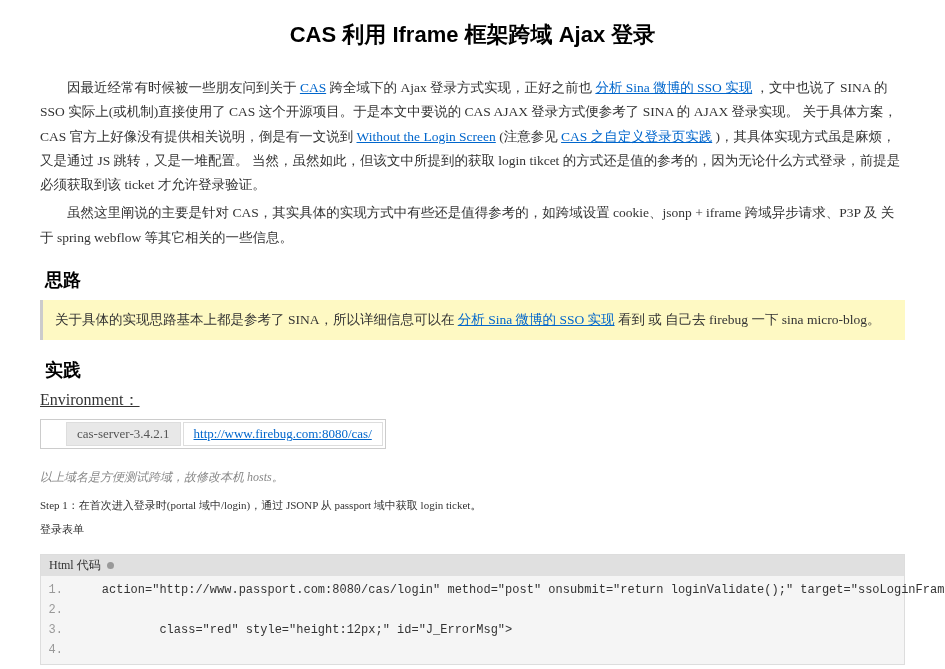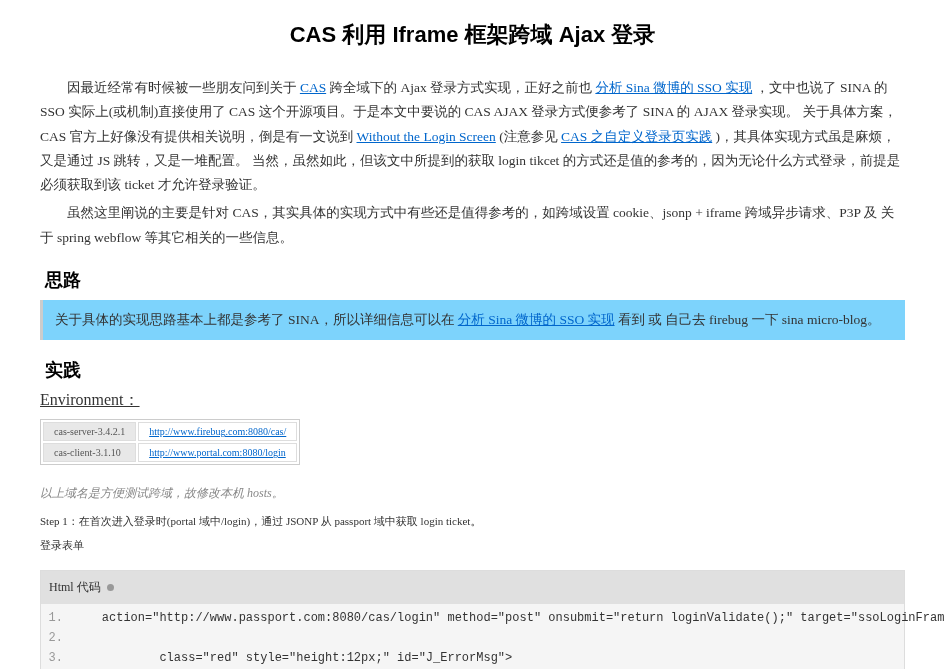--- a/index.html
+++ b/index.html
@@ -36,33 +36,34 @@
       text-decoration: underline;
     }
     h2 {
       font-size: 18px;
       font-weight: bold;
       margin: 18px 0 8px 5px;
       color: #000;
       font-family: SimHei, "黑体", sans-serif;
     }
     .quote-block {
-      background: #7dd3fc;
+      background: #fef9c3;
       border-left: 3px solid #ccc;
       padding: 8px 12px;
       margin: 8px 0;
       font-size: 13.5px;
       line-height: 1.8;
       color: #333;
     }
     .env-table {
       border: 1px solid #ccc;
       margin: 8px 0;
-      font-size: 10px;
+      font-size: 13px;
       width: auto;
+      padding-left: 23px;
     }
     .env-table td {
       padding: 3px 10px;
       border: 1px solid #ddd;
     }
     .env-table tr:nth-child(1) td:first-child { background: #e8e8e8; color: #555; }
     .env-table tr:nth-child(2) td:first-child { background: #e8e8e8; color: #555; }
     .env-note {
       font-size: 12px;
       color: #888;
@@ -77,21 +78,21 @@
     }
     .code-block {
       background: #f5f5f5;
       border: 1px solid #ddd;
       margin: 6px 0;
       font-family: Consolas, "Courier New", monospace;
       font-size: 12px;
     }
     .code-header {
       background: #e0e0e0;
-      padding: 8px 8px;
+      padding: 2px 8px;
       font-size: 12px;
       font-family: SimSun, serif;
       color: #333;
       display: flex;
       align-items: center;
       gap: 6px;
     }
     .code-header span.dot {
       width: 7px; height: 7px;
       border-radius: 50%;
@@ -153,24 +154,20 @@
 <h2>实践</h2>
 
 <div>
   <div style="font-size:16px;margin-bottom:4px;text-decoration:underline;">Environment：</div>
   <table class="env-table">
     <tbody id="env-tbody">
         <tr>
           <td>cas-server-3.4.2.1</td>
           <td><a href="#">http://www.firebug.com:8080/cas/</a></td>
         </tr>
-        <tr>
-          <td>cas-client-3.1.10</td>
-          <td><a href="#">http://www.portal.com:8080/login</a></td>
-        </tr>
       </tbody>
   </table>
   <div class="env-note">以上域名是方便测试跨域，故修改本机 hosts。</div>
 </div>
 
 <div class="step-text">Step 1：在首次进入登录时(portal 域中/login)，通过 JSONP 从 passport 域中获取 login ticket。</div>
 <div class="step-text" style="margin-top:0;margin-bottom:14px;">登录表单</div>
 
 <div class="code-block">
   <div class="code-header">

